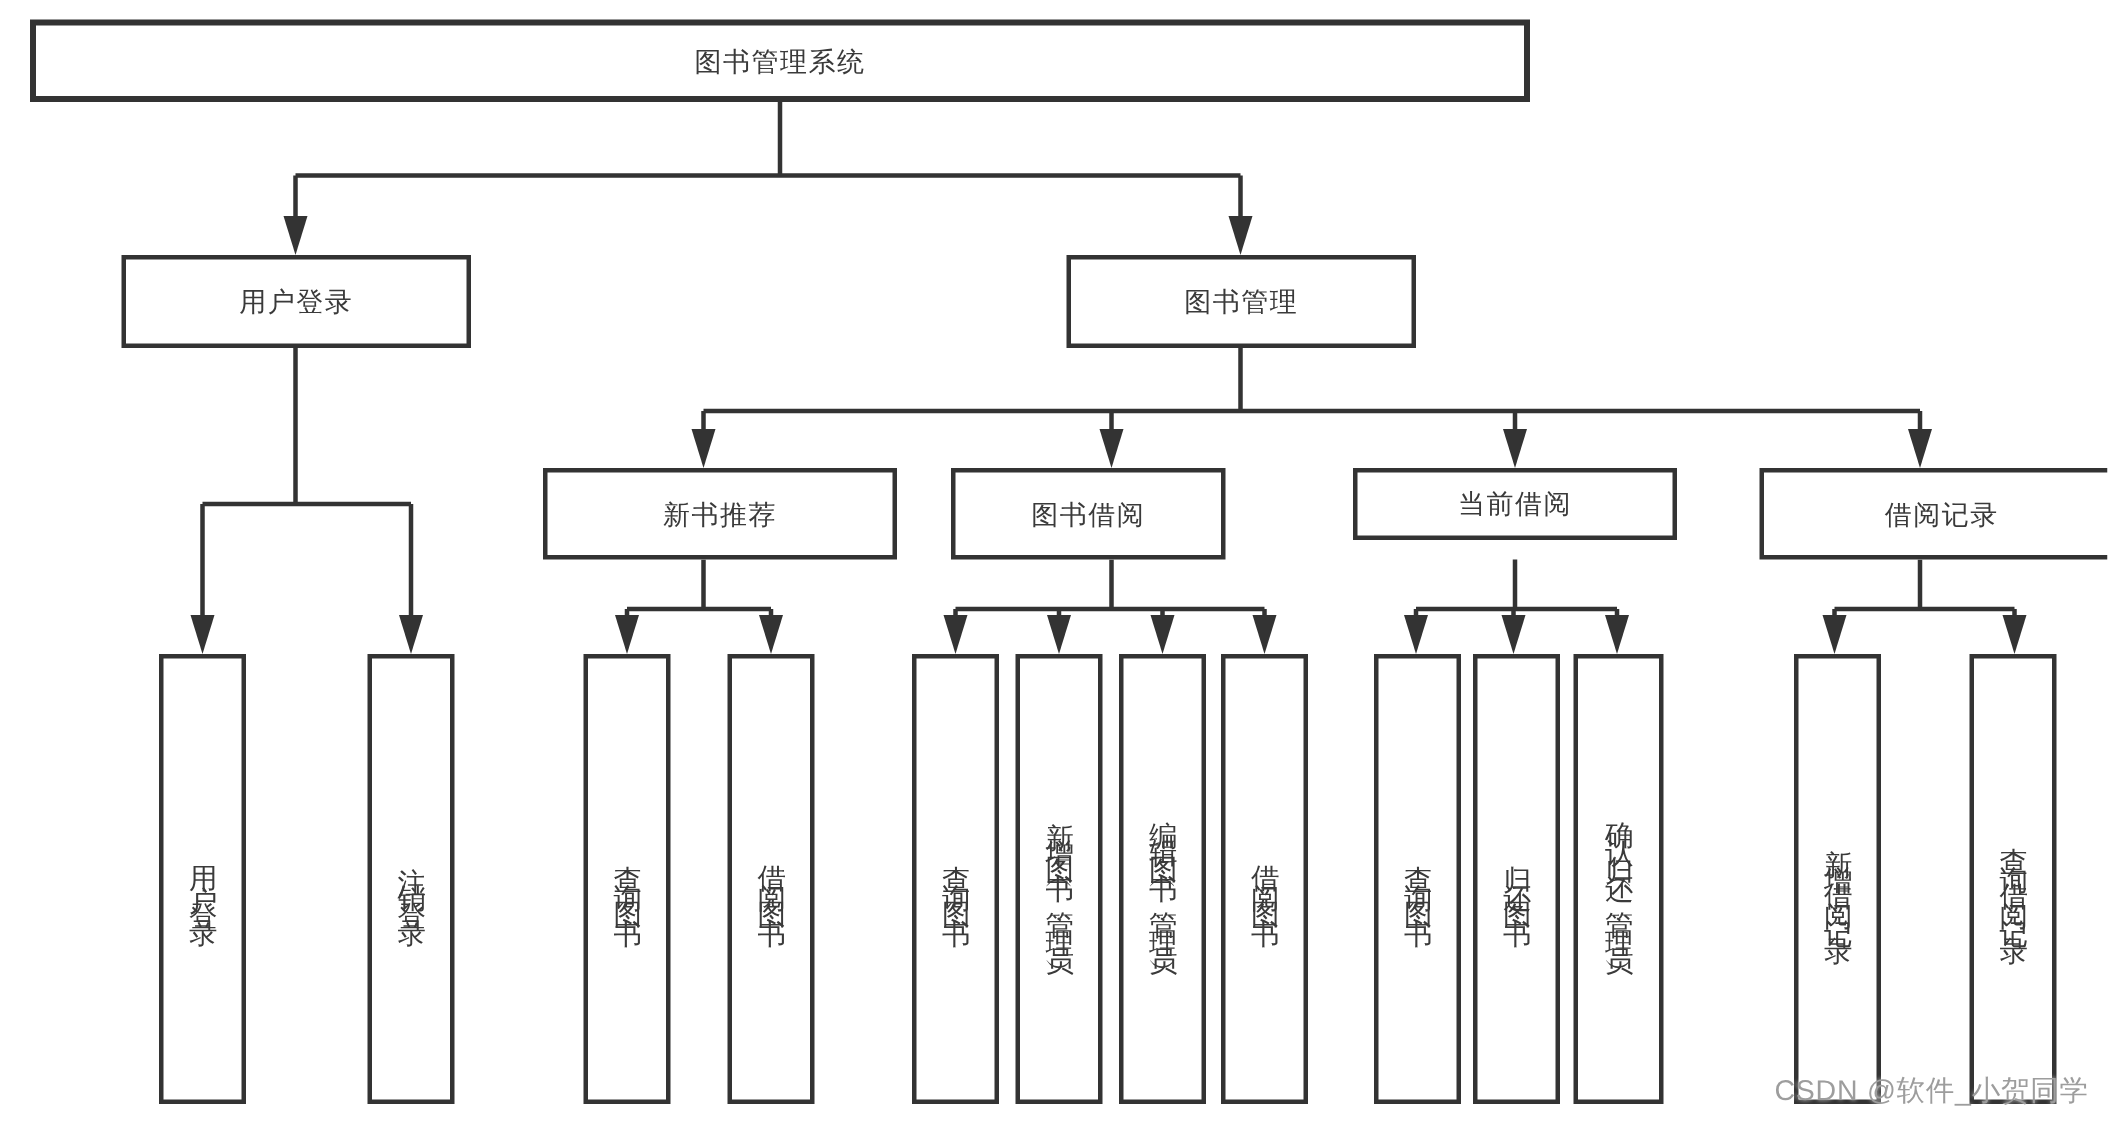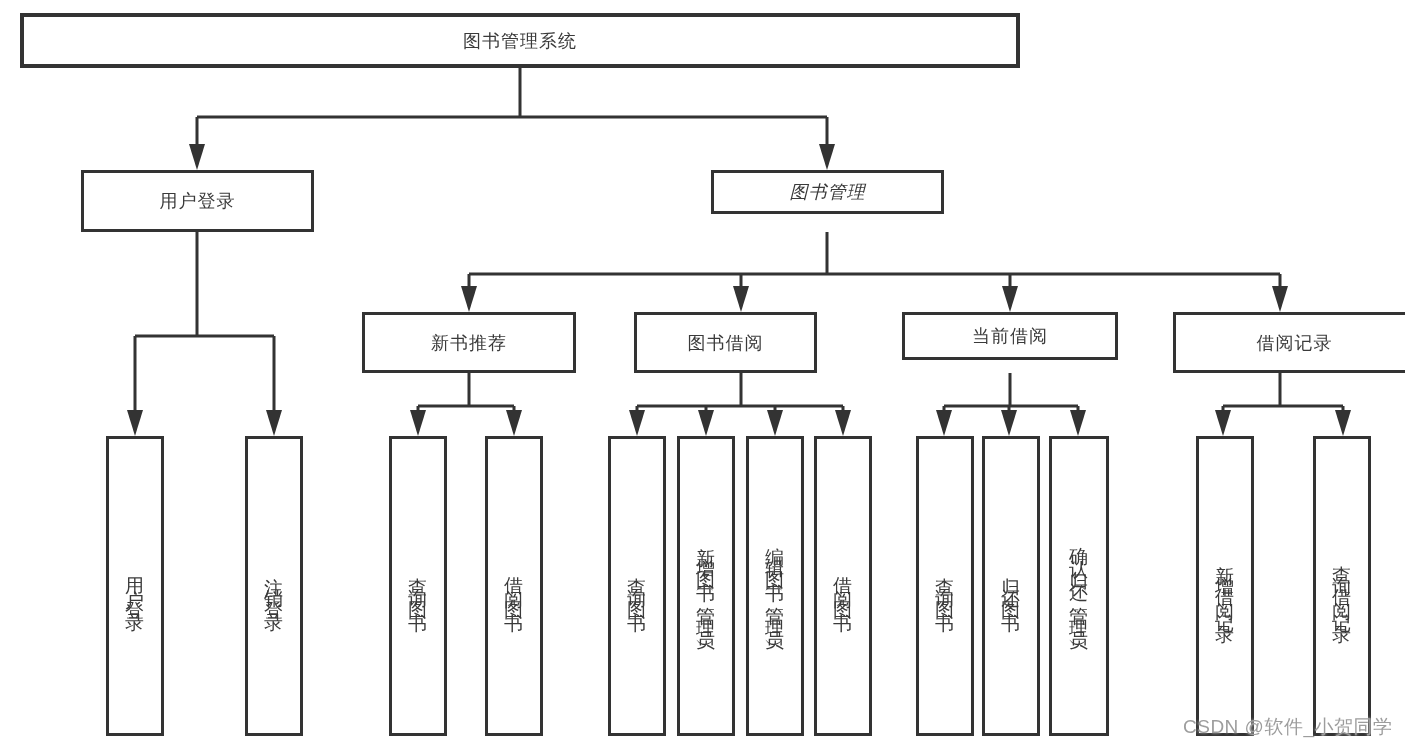--- a/index.html
+++ b/index.html
@@ -76,25 +76,25 @@
     </g>
   </svg>
 
   <div class="box hbox root" style="left:20px;top:13px;width:1000px;height:55px;">
     <span>图书管理系统</span>
   </div>
 
   <div class="box hbox" style="left:81px;top:170px;width:233px;height:62px;">
     <span>用户登录</span>
   </div>
-  <div class="box hbox" style="left:711px;top:170px;width:233px;height:44px;font-style:italic;">
+  <div class="box hbox" style="left:711px;top:170px;width:233px;height:62px;">
     <span>图书管理</span>
   </div>
 
-  <div class="box hbox" style="left:362px;top:312px;width:214px;height:61px;">
+  <div class="box hbox" style="left:362px;top:312px;width:236px;height:61px;">
     <span>新书推荐</span>
   </div>
   <div class="box hbox" style="left:634px;top:312px;width:183px;height:61px;">
     <span>图书借阅</span>
   </div>
   <div class="box hbox" style="left:902px;top:312px;width:216px;height:48px;">
     <span>当前借阅</span>
   </div>
   <div class="box hbox" style="left:1173px;top:312px;width:243px;height:61px;">
     <span>借阅记录</span>

